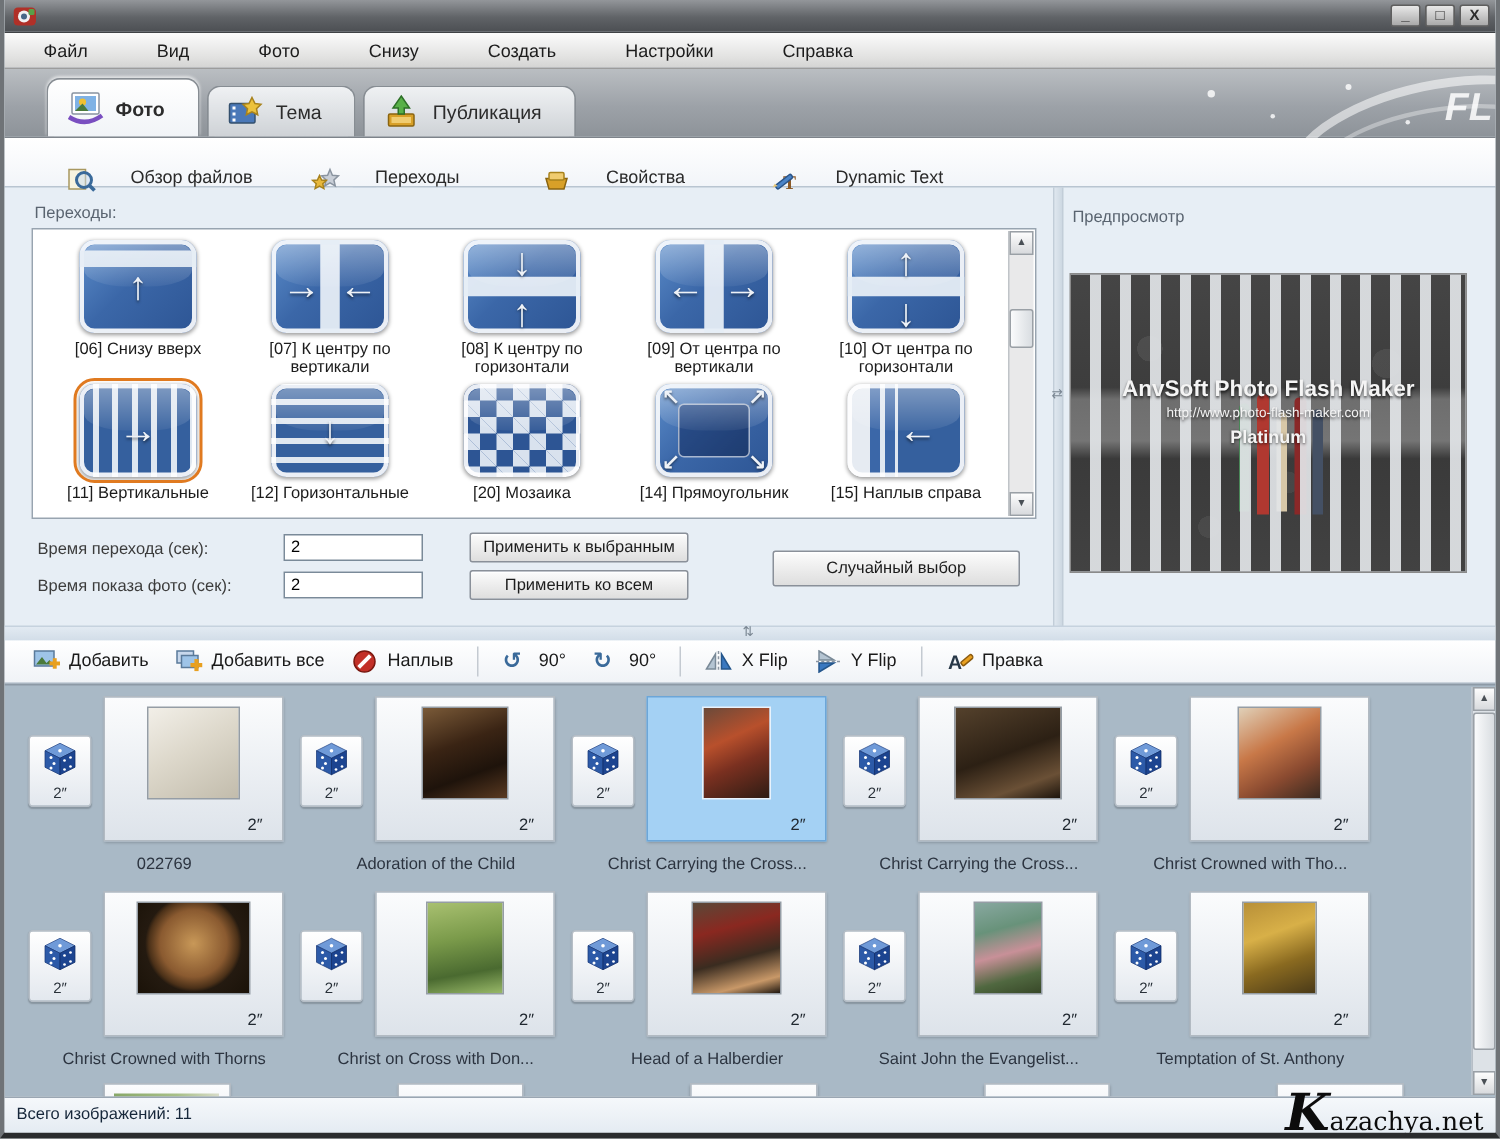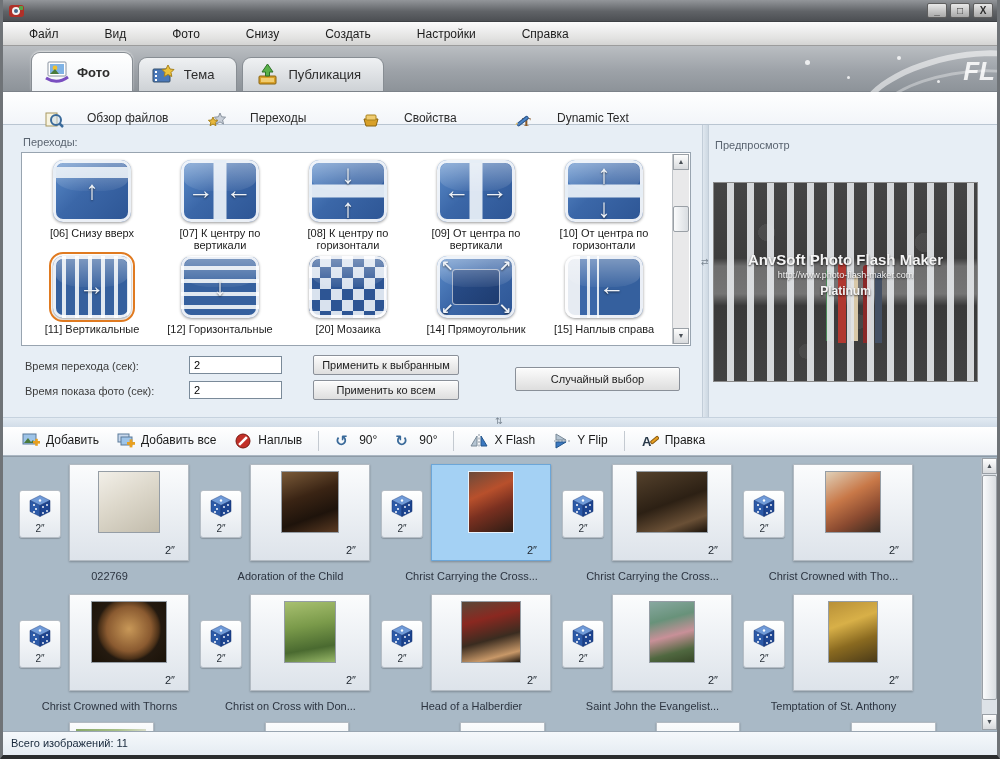--- a/index.html
+++ b/index.html
@@ -384,21 +384,21 @@
         <span class="pt-icon"><span class="pt-glyph">↻</span></span>
         <span>90°</span>
       </div>
       <div class="tsep"></div>
       <div class="pt-btn">
         <span class="pt-icon"><svg width="18" height="16" viewBox="0 0 18 16">
             <line x1="9" y1="1" x2="9" y2="15" stroke="#8a94a0" stroke-dasharray="2 1.5"></line>
             <polygon points="1,13 7,3 7,13" fill="#b4c4d2" stroke="#7a8a98"></polygon>
             <polygon points="17,13 11,3 11,13" fill="#3a78c0" stroke="#24568c"></polygon>
           </svg></span>
-        <span>X Flash</span>
+        <span>X Flip</span>
       </div>
       <div class="pt-btn">
         <span class="pt-icon"><svg width="18" height="16" viewBox="0 0 18 16">
             <line x1="1" y1="8" x2="17" y2="8" stroke="#8a94a0" stroke-dasharray="2 1.5"></line>
             <polygon points="3,1 13,7 3,7" fill="#b4c4d2" stroke="#7a8a98"></polygon>
             <polygon points="3,15 13,9 3,9" fill="#3a78c0" stroke="#24568c"></polygon>
           </svg></span>
         <span>Y Flip</span>
       </div>
       <div class="tsep"></div>
@@ -677,15 +677,16 @@
       </div>
       <div class="plscroll">
       <div class="sbtn up" style="width:15px;">▲</div>
       <div class="sthumb" style="top:17px; height:225px; width:15px;"></div>
       <div class="sbtn down" style="width:15px;">▼</div>
     </div>
   </div>
 
   <div class="statusbar">
     <span class="status-text">Всего изображений: 11</span>
+    <span class="watermark"><span class="bigk">K</span><span class="rest">azachya.net</span></span>
   </div>
 
 </div>
 
 </body></html>

